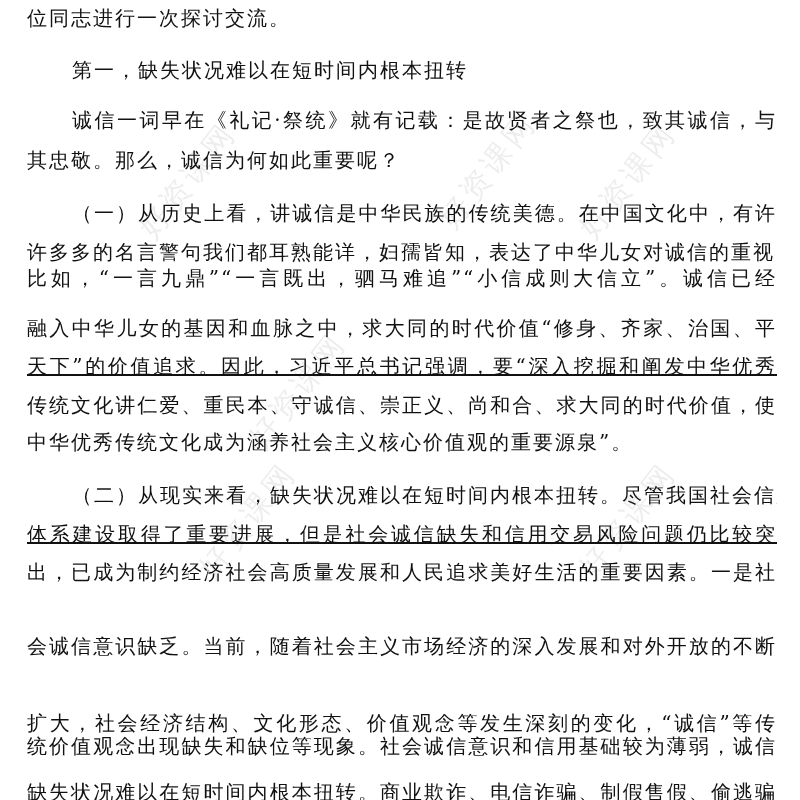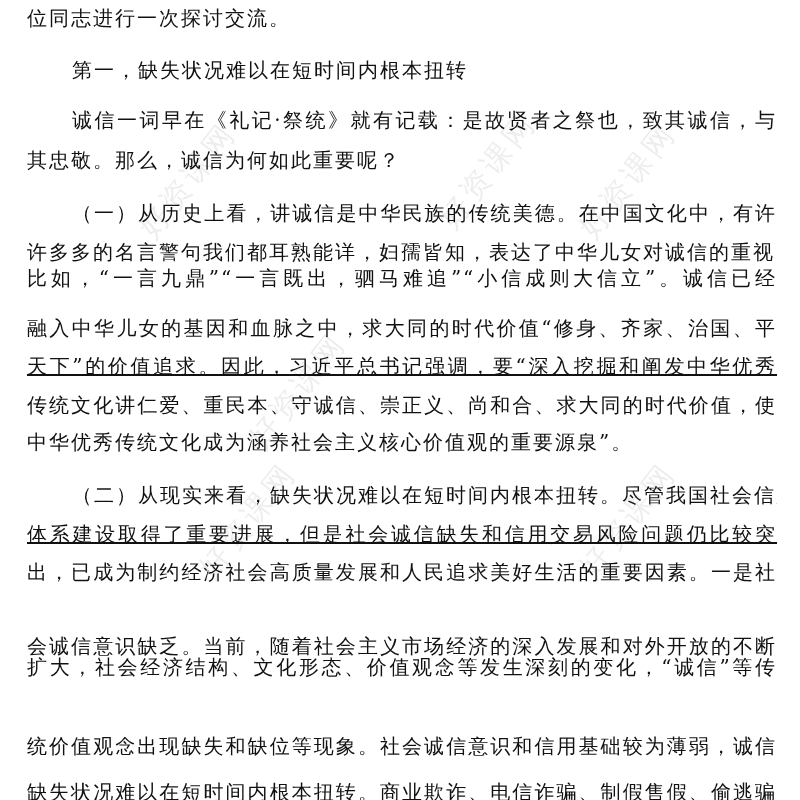--- a/index.html
+++ b/index.html
@@ -34,21 +34,21 @@
     <div class="line" style="top: 238px;">许多多的名言警句我们都耳熟能详，妇孺皆知，表达了中华儿女对诚信的重视。</div>
     <div class="line" style="top: 264px;">比如，“一言九鼎”“一言既出，驷马难追”“小信成则大信立”。诚信已经</div>
     <div class="line" style="top: 314px;">融入中华儿女的基因和血脉之中，求大同的时代价值“修身、齐家、治国、平</div>
     <div class="line" style="top: 352px; text-decoration: underline;">天下”的价值追求。因此，习近平总书记强调，要“深入挖掘和阐发中华优秀</div>
     <div class="line" style="top: 391px;">传统文化讲仁爱、重民本、守诚信、崇正义、尚和合、求大同的时代价值，使</div>
     <div class="line last" style="top: 428px;">中华优秀传统文化成为涵养社会主义核心价值观的重要源泉”。</div>
     <div class="line indent" style="top: 481px;">（二）从现实来看，缺失状况难以在短时间内根本扭转。尽管我国社会信用</div>
     <div class="line" style="top: 520px; text-decoration: underline;">体系建设取得了重要进展，但是社会诚信缺失和信用交易风险问题仍比较突</div>
     <div class="line" style="top: 558px;">出，已成为制约经济社会高质量发展和人民追求美好生活的重要因素。一是社</div>
     <div class="line" style="top: 596px; margin-top: 36px;">会诚信意识缺乏。当前，随着社会主义市场经济的深入发展和对外开放的不断</div>
-    <div class="line" style="top: 653px;">扩大，社会经济结构、文化形态、价值观念等发生深刻的变化，“诚信”等传</div>
+    <div class="line" style="top: 709px;">扩大，社会经济结构、文化形态、价值观念等发生深刻的变化，“诚信”等传</div>
     <div class="line" style="top: 732px;">统价值观念出现缺失和缺位等现象。社会诚信意识和信用基础较为薄弱，诚信</div>
     <div class="line" style="top: 778px;">缺失状况难以在短时间内根本扭转。商业欺诈、电信诈骗、制假售假、偷逃骗</div>
   </div>
 <div id="wm">
     <div class="watermark" style="left: 420px; top: 150px;">好资课网</div>
     <div class="watermark" style="left: 120px; top: 160px;">好资课网</div>
     <div class="watermark" style="left: 560px; top: 160px;">好资课网</div>
     <div class="watermark" style="left: 230px; top: 370px;">好资课网</div>
     <div class="watermark" style="left: 180px; top: 500px;">好资课网</div>
     <div class="watermark" style="left: 560px; top: 500px;">好资课网</div>

